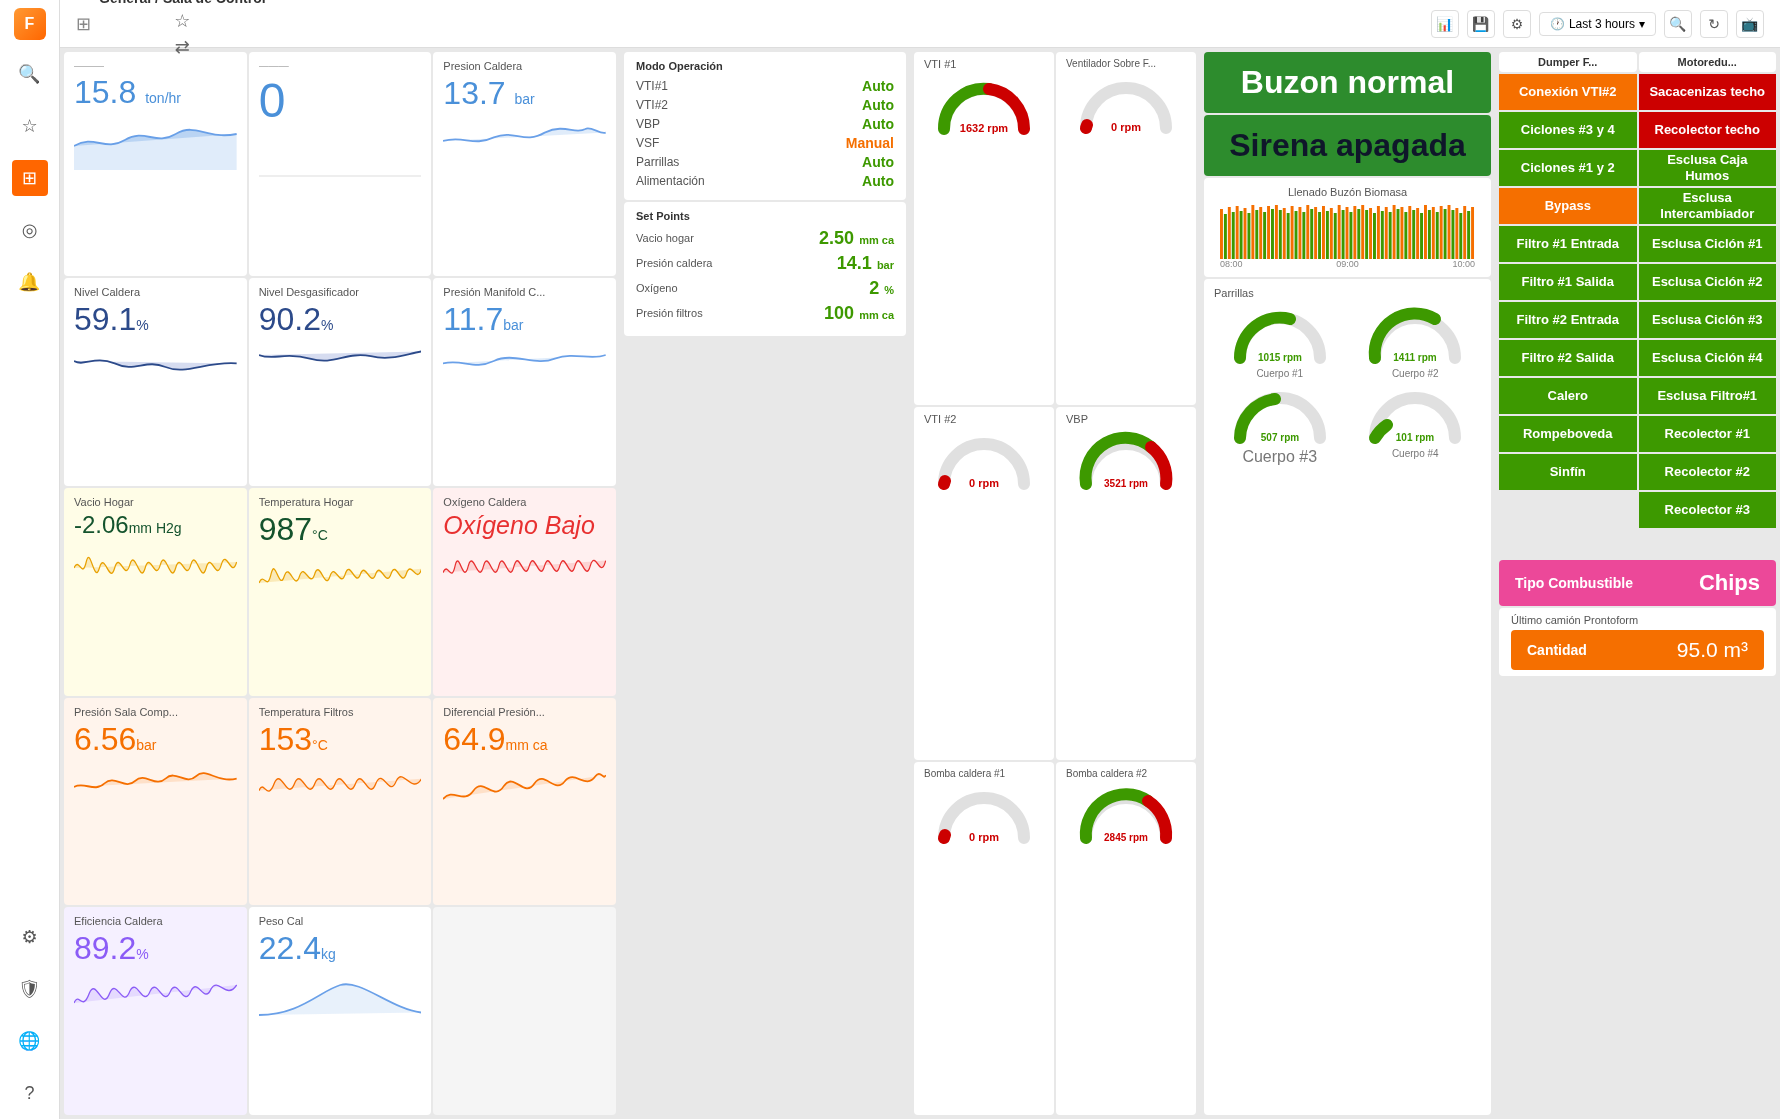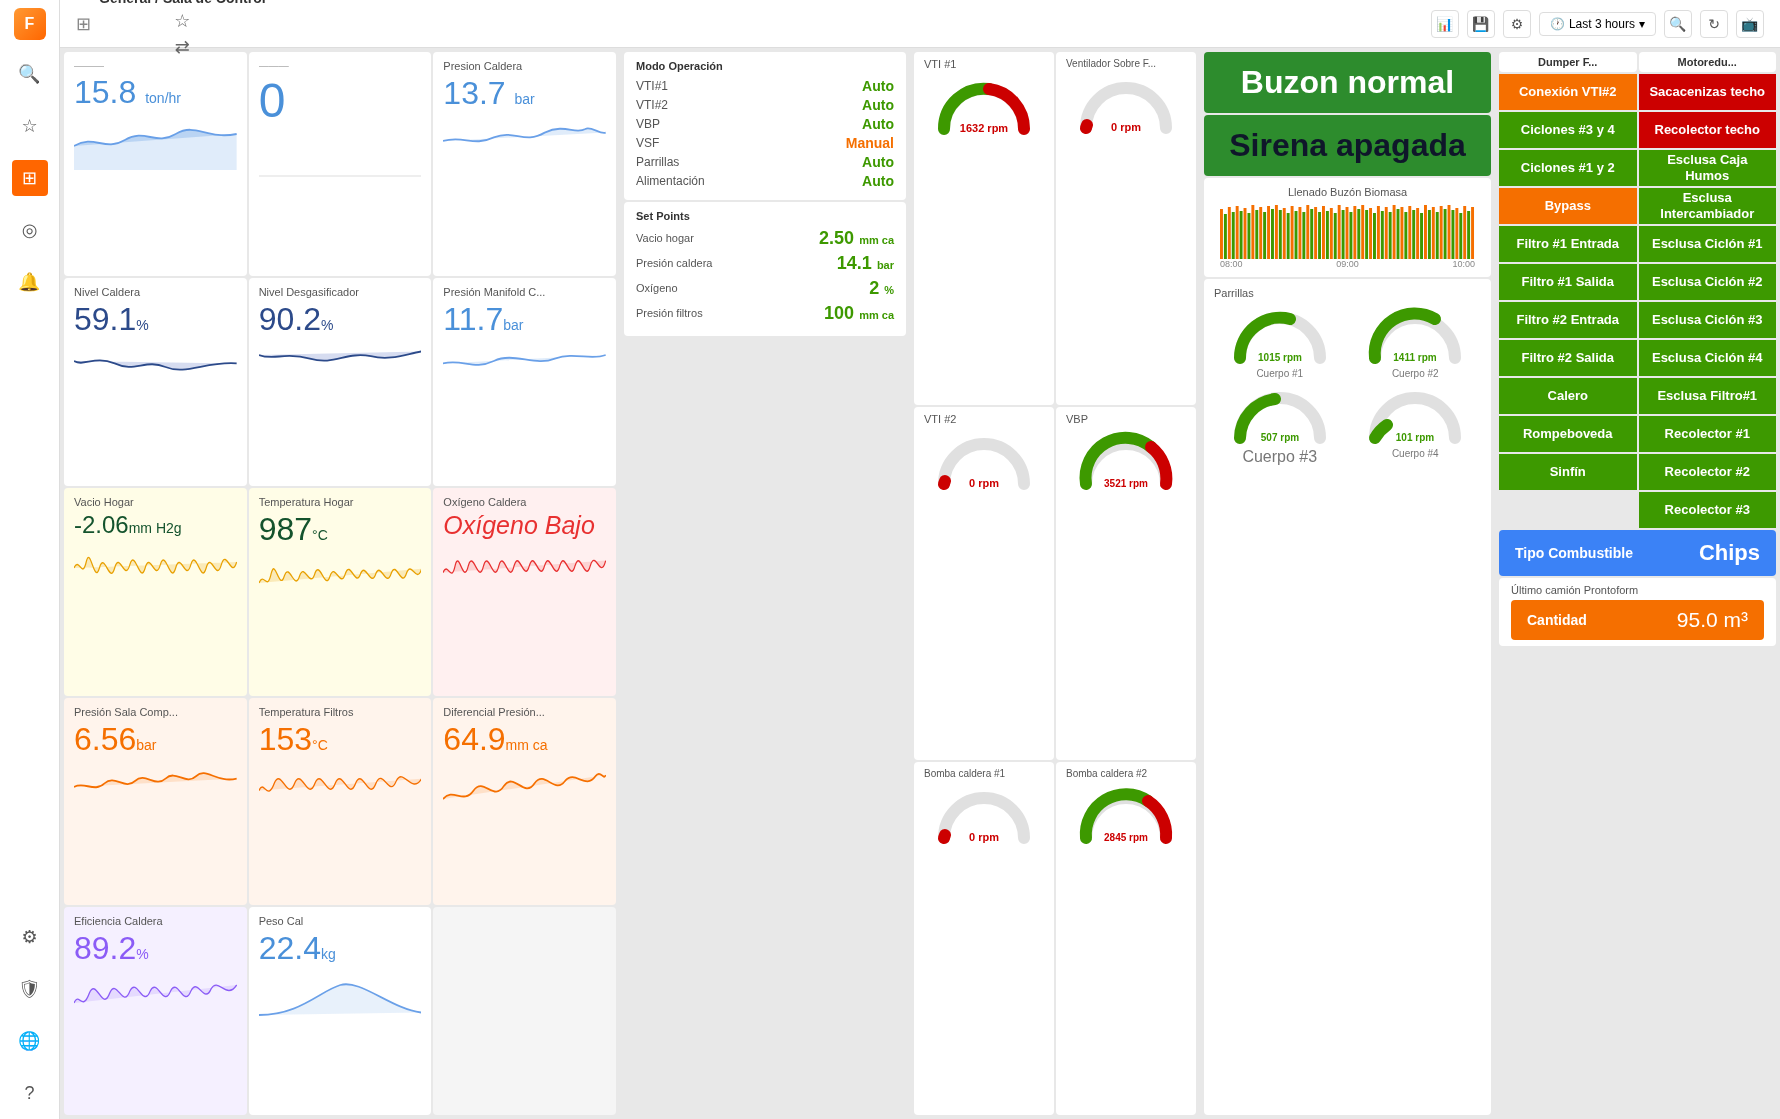--- a/index.html
+++ b/index.html
@@ -599,21 +599,21 @@
         <div class="status-btn green">Rompeboveda</div>
         <div class="status-btn green">Recolector #1</div>
 
         <div class="status-btn green">Sinfín</div>
         <div class="status-btn green">Recolector #2</div>
 
         <div style="visibility:hidden;"></div>
         <div class="status-btn green">Recolector #3</div>
       </div>
 
-      <div style="background:#3b82f6; border-radius:4px; padding:10px 16px; display:flex; align-items:center; justify-content:space-between;">
+      <div style="background:#ec4899; border-radius:4px; padding:10px 16px; display:flex; align-items:center; justify-content:space-between;margin-top:30px;">
         <span style="font-size:14px; color:white; font-weight:600;">Tipo Combustible</span>
         <span style="font-size:22px; color:white; font-weight:700;">Chips</span>
       </div>
 
       <div style="background:#fff; border-radius:4px; padding:6px 12px;">
         <div style="font-size:11px; color:#555; margin-bottom:4px;">Último camión Prontoform</div>
         <div style="background:#f56f00; border-radius:4px; padding:8px 16px; display:flex; align-items:center; justify-content:space-between;">
           <span style="font-size:14px; font-weight:600; color:white;">Cantidad</span>
           <span style="font-size:21px; font-weight:400; color:white;">95.0 m³</span>
         </div>

